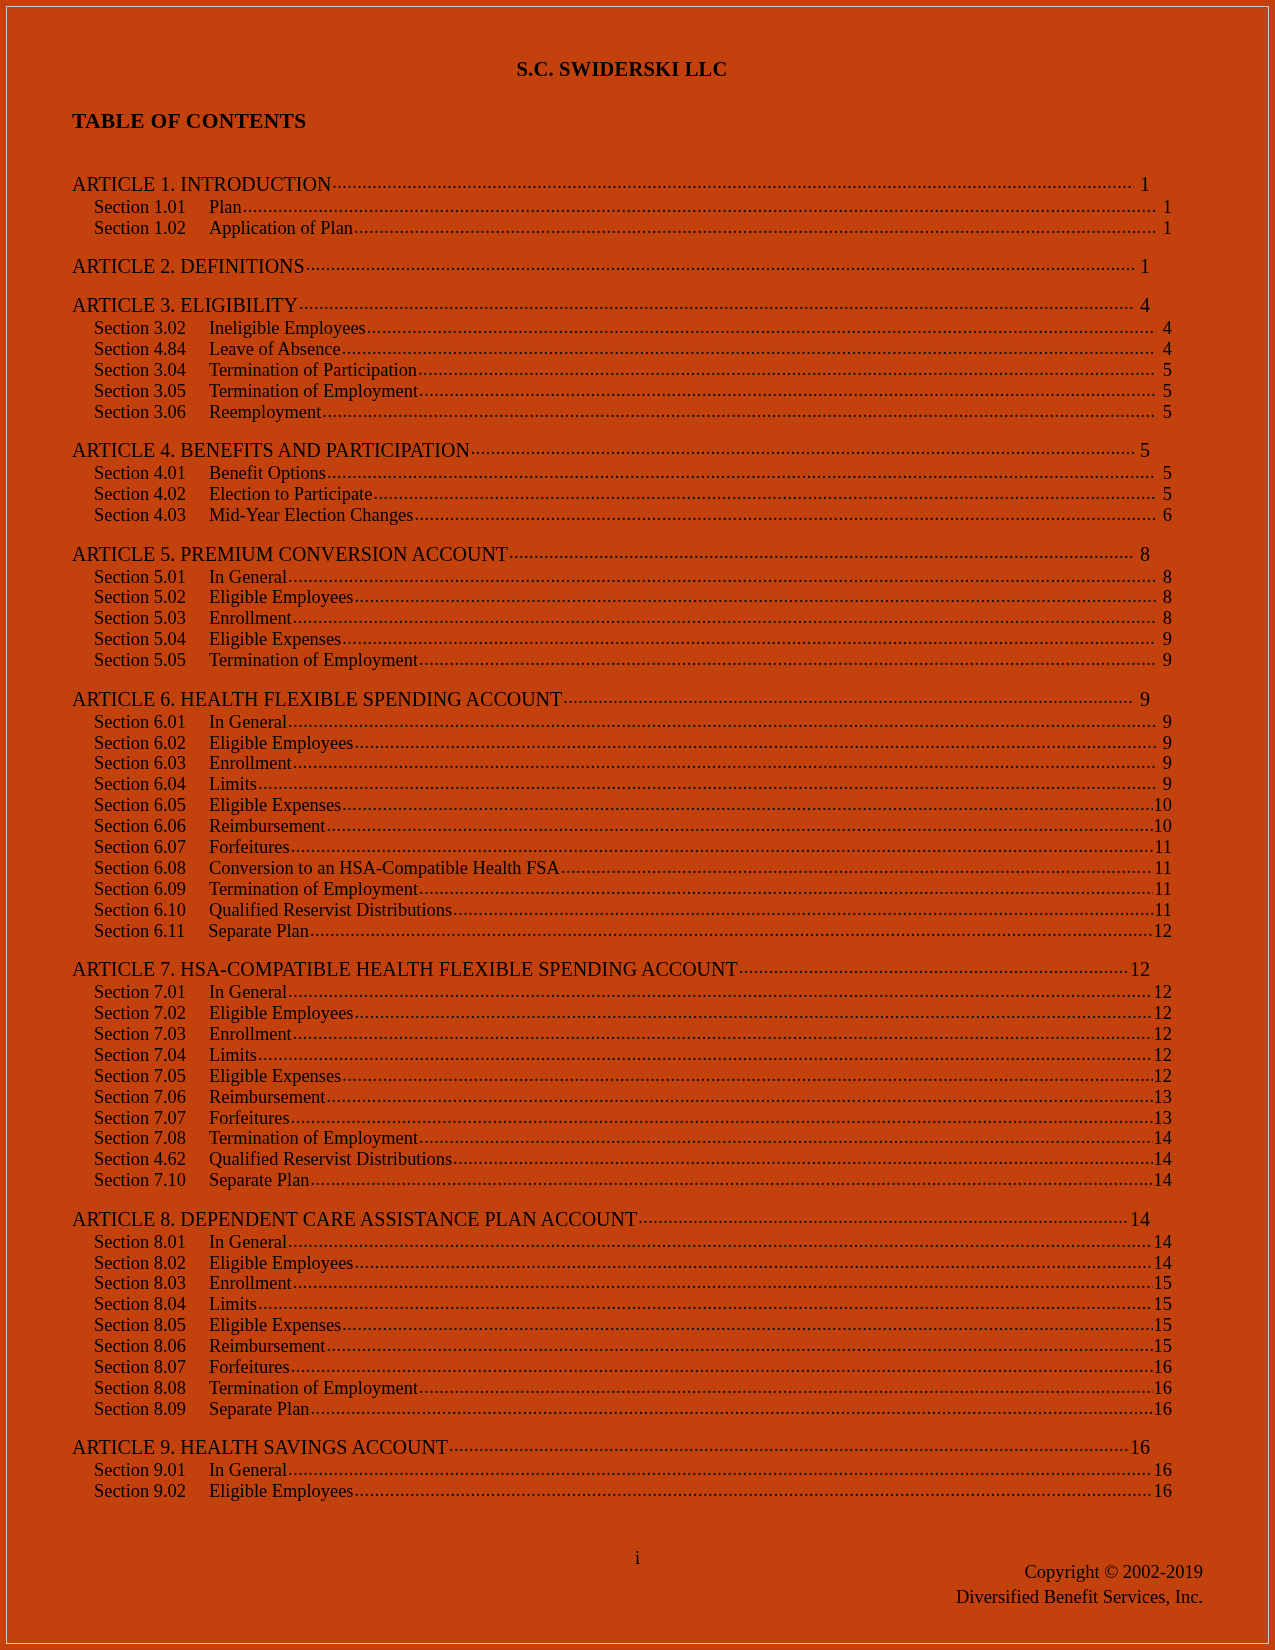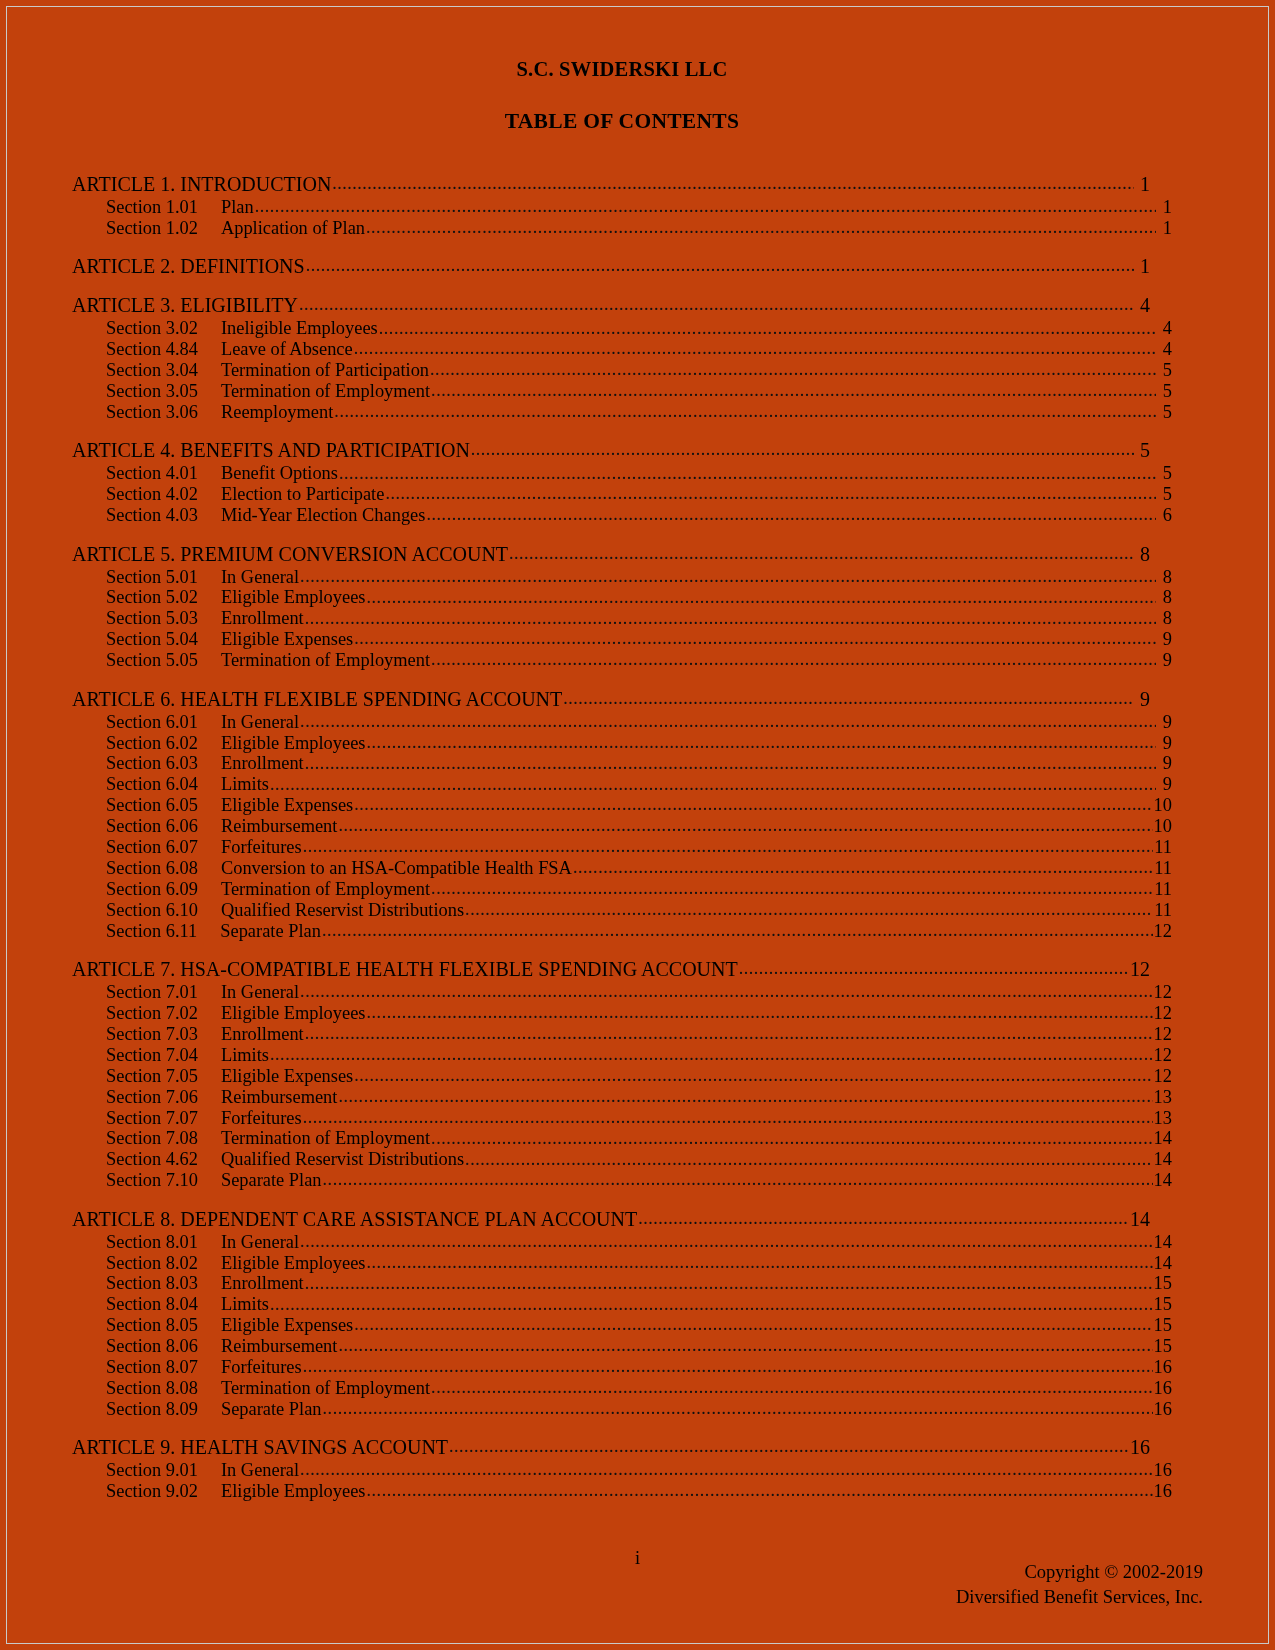--- a/index.html
+++ b/index.html
@@ -35,56 +35,55 @@
     width: 1100px;
   }
   .doc-title {
     text-align: center;
     font-weight: bold;
     font-size: 20.5px;
     letter-spacing: 0.2px;
     margin: 0 0 28px 0;
   }
   .doc-subtitle {
-    text-align: center;
+    text-align: left;
     font-weight: bold;
     font-size: 21.5px;
     letter-spacing: 0.3px;
     margin: 0 0 40px 0;
   }
   .toc {
     width: 1078px;
   }
   .toc-group {
     margin-bottom: 19px;
   }
   .toc-line {
     display: flex;
-    align-items: center;
+    align-items: flex-start;
     width: 100%;
     line-height: 1.0;
     margin-bottom: 3px;
   }
   .toc-line.article {
     font-size: 20px;
     margin-bottom: 4px;
   }
   .toc-line.section {
     font-size: 18.4px;
     padding-left: 22px;
     margin-bottom: 2.5px;
   }
   .toc-label {
     white-space: nowrap;
     flex: 0 0 auto;
   }
   .toc-section-num {
     white-space: nowrap;
     flex: 0 0 auto;
-    margin-left: 12px;
   }
   .toc-section-title {
     white-space: nowrap;
     flex: 0 0 auto;
     margin-left: 23px;
   }
   .toc-dots {
     flex: 1 1 auto;
     overflow: hidden;
     white-space: nowrap;

